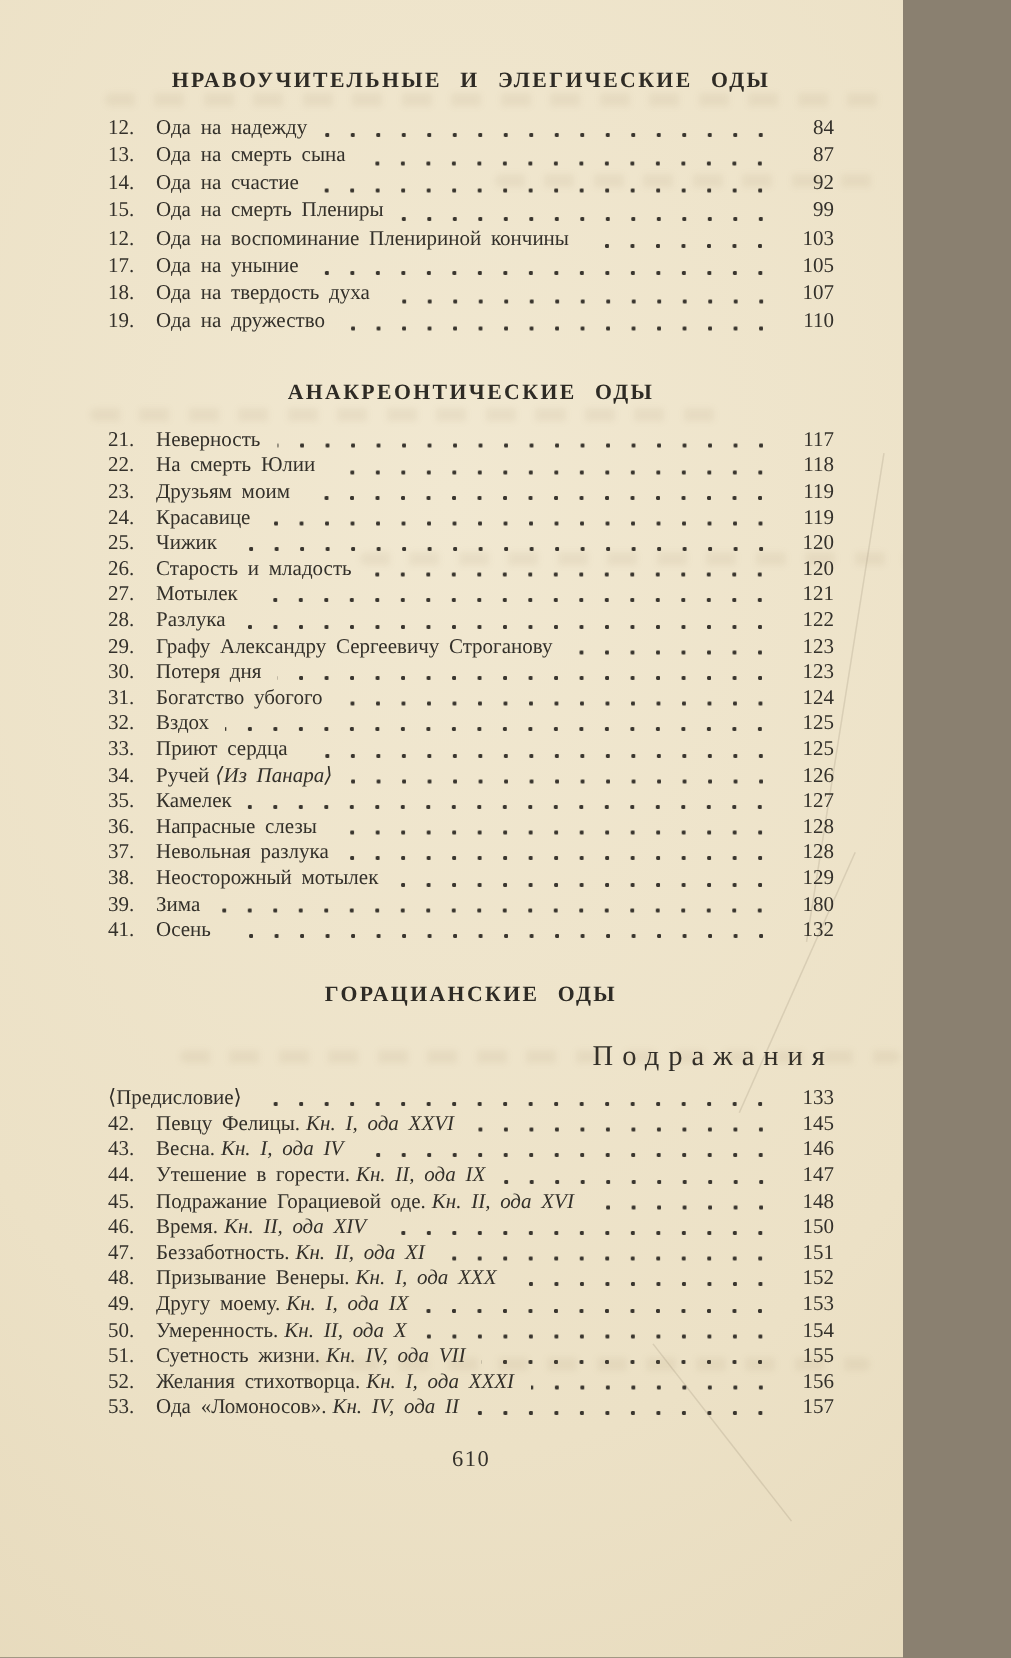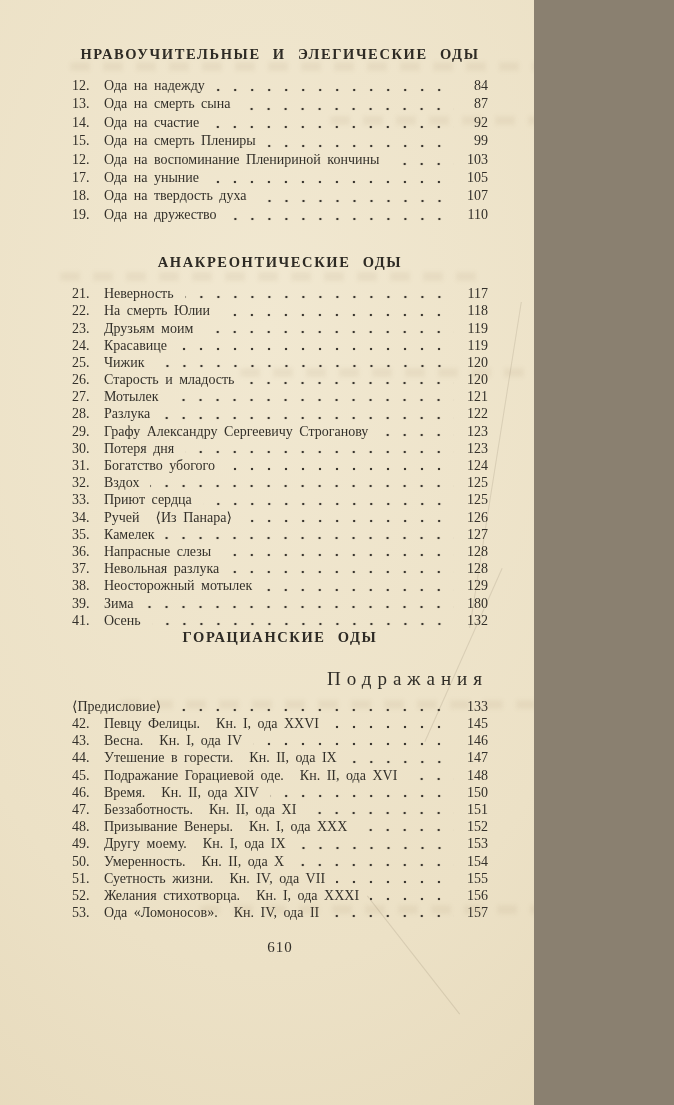--- a/index.html
+++ b/index.html
@@ -1,18 +1,18 @@
 <!DOCTYPE html>
 <html><head>
 <meta charset="utf-8">
 <style>
   html,body{margin:0;padding:0;background:#8a8070;}
   .page{
     position:relative;
-    width:534px;height:1105px;
+    width:602px;height:1105px;
     box-sizing:border-box;
     padding:46px 46px 0 72px;
     background:radial-gradient(130% 105% at 50% 30%, #f1e8d1 0%, #ece1c6 55%, #e3d5b5 100%);
     font-family:"Liberation Serif","DejaVu Serif",serif;
     color:#33302a;
     overflow:hidden;
   }
   
   .ghost{
     position:absolute;height:9px;filter:blur(2px);opacity:.55;border-radius:4px;
@@ -32,41 +32,41 @@
   .c3{width:1px;height:150px;right:120px;top:880px;transform:rotate(-38deg)}
 
   .section-header{
     margin:0 0 14px 0;
     text-align:center;
     font-size:14.5px;font-weight:bold;
     letter-spacing:1.6px;word-spacing:7px;
     color:#2e2b25;
   }
   .toc-section:nth-of-type(2) .section-header{margin-top:30px}
-  .toc-section:nth-of-type(3) .section-header{}
+  .toc-section:nth-of-type(3) .section-header{margin-top:26px}
   .section-subtitle{
     text-align:right;
     font-size:19px;
     letter-spacing:6px;
     margin:22px 0 8px 0;
     color:#2f2c26;
   }
   ul.entries{list-style:none;margin:0;padding:0}
   .entry{
     display:flex;align-items:baseline;
     height:18.4px;
     font-size:14px;line-height:18.4px;
     word-spacing:3px;
     white-space:nowrap;
   }
   .toc-section:nth-of-type(2) .entry{height:17.2px;line-height:17.2px}
   .toc-section:nth-of-type(3) .entry{height:17.2px;line-height:17.2px}
   .num{display:inline-block;width:32px;flex:none}
   .num.empty{width:0}
-  .it{margin-left:16px}
+  .it{font-style:italic;margin-left:4px}
   .leader{
     flex:1;align-self:flex-end;
     height:4px;margin:0 8px 3px 11px;
     background-image:radial-gradient(circle at 2px 2px, #3a362f 1.3px, rgba(0,0,0,0) 1.6px);
     background-size:17px 4px;background-repeat:repeat-x;background-position:100% 100%;
   }
   .pg{flex:none;min-width:26px;text-align:right}
   .folio{
     margin-top:18px;
     text-align:center;font-size:15px;letter-spacing:1px;color:#33302a;

